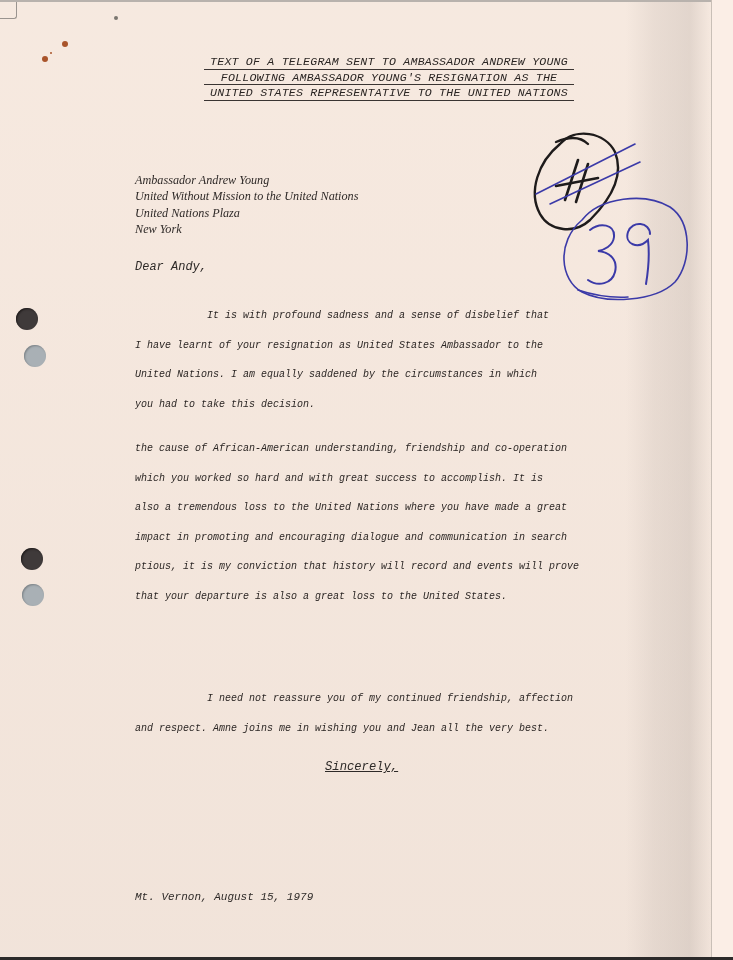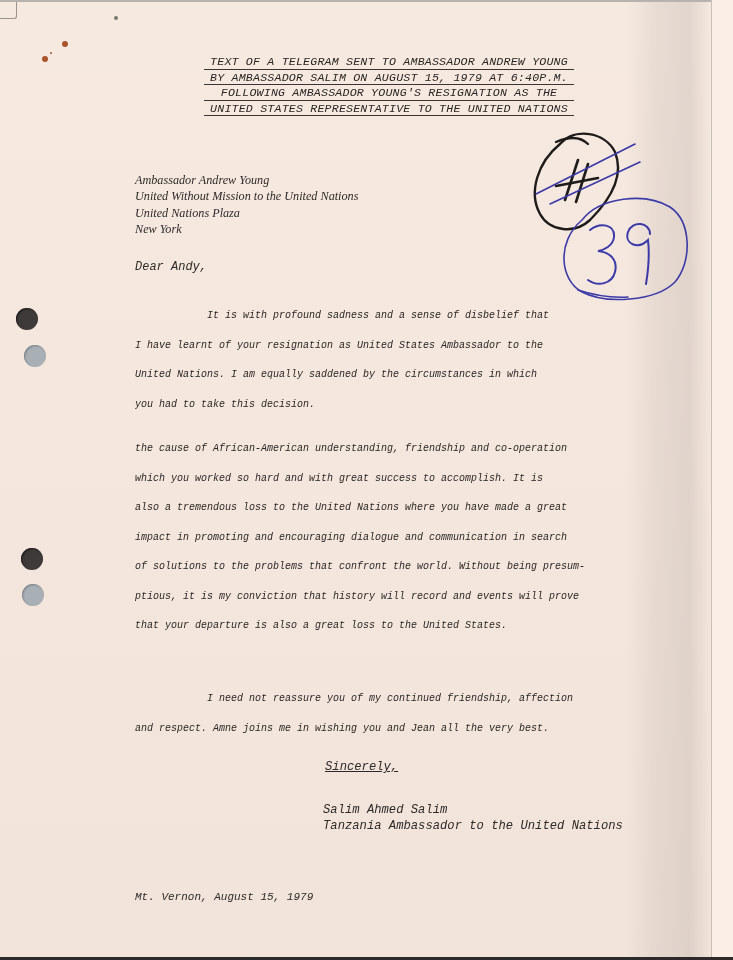--- a/index.html
+++ b/index.html
@@ -153,21 +153,20 @@
   <div class="rust" style="left:50px;top:50px;width:2px;height:2px;"></div>
   <div class="speck" style="left:114px;top:14px;"></div>
 
   <div class="hole dark" style="left:16px;top:306px;"></div>
   <div class="hole light" style="left:24px;top:343px;"></div>
   <div class="hole dark" style="left:21px;top:546px;"></div>
   <div class="hole light" style="left:22px;top:582px;"></div>
 
   <div class="heading">
     <div>TEXT OF A TELEGRAM SENT TO AMBASSADOR ANDREW YOUNG</div>
-    <div>BY AMBASSADOR SALIM ON AUGUST 15, 1979 AT 6:40P.M.</div>
     <div>FOLLOWING AMBASSADOR YOUNG'S RESIGNATION AS THE</div>
     <div>UNITED STATES REPRESENTATIVE TO THE UNITED NATIONS</div>
   </div>
 
   <div class="address">
     <div>Ambassador Andrew Young</div>
     <div>United Without Mission to the United Nations</div>
     <div>United Nations Plaza</div>
     <div>New York</div>
   </div>
@@ -203,34 +202,29 @@
     <div>I have learnt of your resignation as United States Ambassador to the</div>
     <div>United Nations.  I am equally saddened by the circumstances in which</div>
     <div>you had to take this decision.</div>
   </div>
 
   <div class="body-text p2">
     <div>the cause of African-American understanding, friendship and co-operation</div>
     <div>which you worked so hard and with great success to accomplish.  It is</div>
     <div>also a tremendous loss to the United Nations where you have made a great</div>
     <div>impact in promoting and encouraging dialogue and communication in search</div>
-    <div>of solutions to the problems that confront the world.  Without being presum-</div>
     <div>ptious, it is my conviction that history will record and events will prove</div>
     <div>that your departure is also a great loss to the United States.</div>
   </div>
 
   <div class="body-text p3">
     <div class="indent">I need not reassure you of my continued friendship, affection</div>
     <div>and respect.  Amne joins me in wishing you and Jean all the very best.</div>
   </div>
 
   <div class="closing">Sincerely,</div>
 
-  <div class="signature">
-    <div>Salim Ahmed Salim</div>
-    <div>Tanzania Ambassador to the United Nations</div>
-  </div>
 
   <div class="place-date">Mt. Vernon, August 15, 1979</div>
 </div>
 
 <div class="right-strip"></div>
 <div class="bottom-band"></div>
 
 </body></html>

